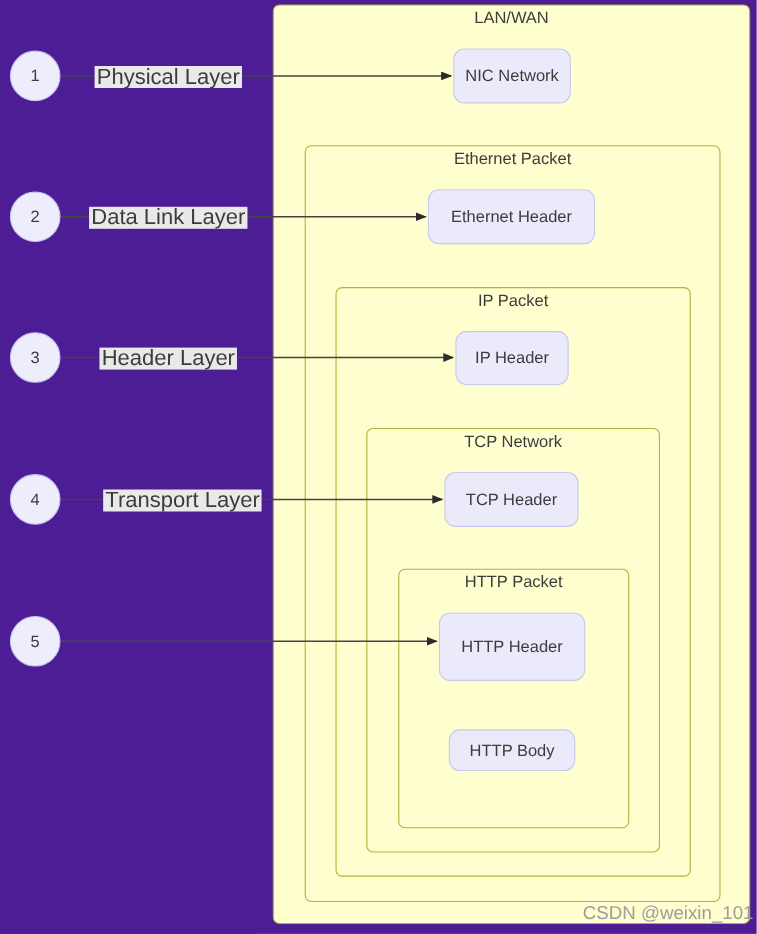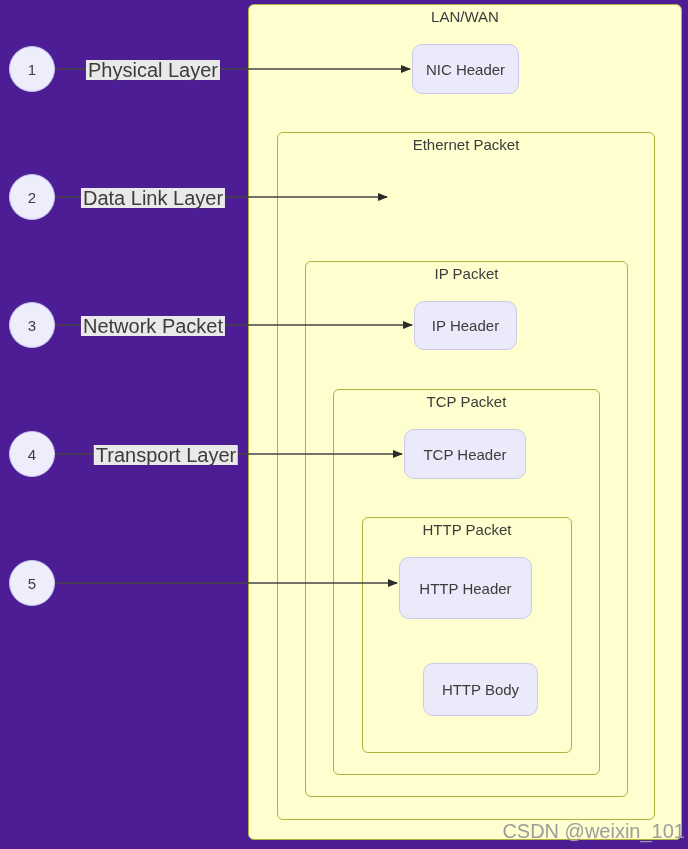--- a/index.html
+++ b/index.html
@@ -37,69 +37,70 @@
   .llabel{
     position:absolute;transform:translate(-50%,-50%);
     background:var(--label-bg,#e9e9e9);
     padding:1px 2px;font-size:20px;line-height:18px;
     color:var(--text,#3c3c3c);white-space:nowrap;
   }
   .arrows{position:absolute;left:0;top:0;}
   .arrows line{stroke:var(--line,#444444);stroke-width:1.4;}
   .watermark{
     position:absolute;right:3px;top:820px;
-    font-size:20px;color:var(--watermark-color,#9d9d9d);white-space:nowrap;
+    font-size:17px;color:var(--watermark-color,#9d9d9d);white-space:nowrap;
   }
 </style>
 </head>
 <body>
 
 <div class="stage">
 
   <div class="ybox" style="left:248px;top:4px;width:434px;height:836px">
     <div class="ytitle">LAN/WAN</div>
   </div>
   <div class="ybox" style="left:277px;top:132px;width:378px;height:688px">
     <div class="ytitle">Ethernet Packet</div>
   </div>
   <div class="ybox" style="left:305px;top:261px;width:323px;height:536px">
     <div class="ytitle">IP Packet</div>
   </div>
   <div class="ybox" style="left:333px;top:389px;width:267px;height:386px">
-    <div class="ytitle">TCP Packet</div>
+    <div class="ytitle">TCP Network</div>
   </div>
   <div class="ybox" style="left:362px;top:517px;width:210px;height:236px">
     <div class="ytitle">HTTP Packet</div>
   </div>
 
   <svg class="arrows" width="688" height="849">
     <defs>
       <marker id="ah" markerWidth="10" markerHeight="8" refX="9" refY="4" orient="auto" markerUnits="userSpaceOnUse">
         <path d="M0,0 L10,4 L0,8 z" fill="#2b2b2b"></path>
       </marker>
     </defs>
     <line x1="55" y1="69" x2="410" y2="69" marker-end="url(#ah)"></line>
     <line x1="55" y1="197" x2="387" y2="197" marker-end="url(#ah)"></line>
     <line x1="55" y1="325" x2="412" y2="325" marker-end="url(#ah)"></line>
     <line x1="55" y1="454" x2="402" y2="454" marker-end="url(#ah)"></line>
     <line x1="55" y1="583" x2="397" y2="583" marker-end="url(#ah)"></line>
   </svg>
 
-  <div class="node" style="left:412px;top:44px;width:107px;height:50px">NIC Header</div>
+  <div class="node" style="left:412px;top:44px;width:107px;height:50px">NIC Network</div>
+  <div class="node" style="left:389px;top:172px;width:152px;height:50px">Ethernet Header</div>
   <div class="node" style="left:404px;top:429px;width:122px;height:50px">TCP Header</div>
   <div class="node" style="left:414px;top:301px;width:103px;height:49px">IP Header</div>
   <div class="node" style="left:399px;top:557px;width:133px;height:62px">HTTP Header</div>
-  <div class="node" style="left:423px;top:663px;width:115px;height:53px">HTTP Body</div>
+  <div class="node" style="left:408px;top:663px;width:115px;height:38px">HTTP Body</div>
 
   <div class="circle" style="left:9px;top:46px">1</div>
   <div class="circle" style="left:9px;top:174px">2</div>
   <div class="circle" style="left:9px;top:302px">3</div>
   <div class="circle" style="left:9px;top:431px">4</div>
   <div class="circle" style="left:9px;top:560px">5</div>
 
   <div class="llabel" style="left:153px;top:70px">Physical Layer</div>
   <div class="llabel" style="left:153px;top:198px">Data Link Layer</div>
-  <div class="llabel" style="left:153px;top:326px">Network Packet</div>
+  <div class="llabel" style="left:153px;top:326px">Header Layer</div>
   <div class="llabel" style="left:166px;top:455px">Transport Layer</div>
 
   <div class="watermark">CSDN @weixin_101</div>
 
 </div>
 
 </body></html>

